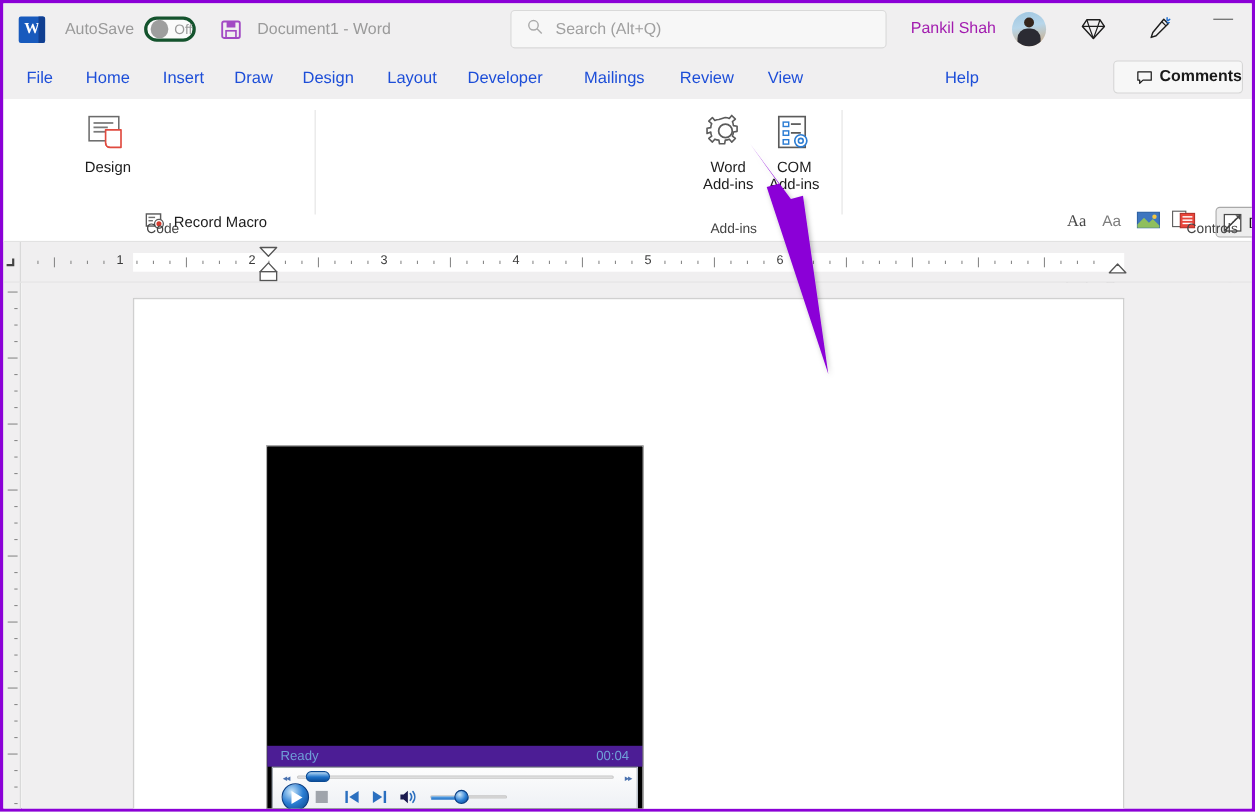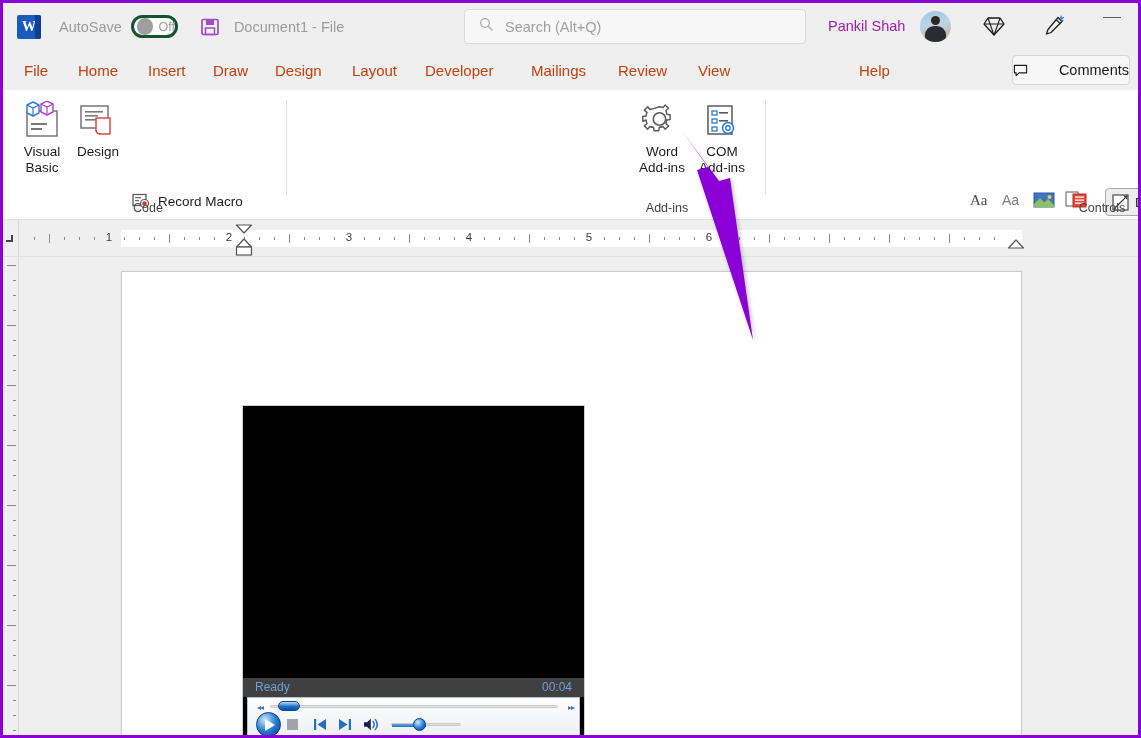--- a/index.html
+++ b/index.html
@@ -104,35 +104,35 @@
 
   
   .tabstrip {
     position: absolute; left: 0; top: 47px;
     width: 1135px; height: 40px;
     background: #f0eff0;
   }
   .tab {
     position: absolute; top: 0; height: 40px;
     display: flex; align-items: center;
-    font-size: 15px; color: #c2410c;
+    font-size: 15px; color: #1d4ed8;
     padding: 0 7px; cursor: default;
   }
   .tab.active { font-weight: bold; color: #1a1a1a; }
   .tab.active::after {
     content: ""; position: absolute; left: 6px; right: 6px; bottom: 4px;
     height: 2.5px; background: #2B579A;
   }
   .comments-btn {
     position: absolute; left: 1009px; top: 5px;
     width: 118px; height: 30px;
     border: 1px solid #d6d6d6; border-radius: 4px;
     background: #f7f7f7;
-    display: flex; align-items: center; justify-content: space-between;
-    font-size: 14.5px; font-weight: normal; color: #1a1a1a;
+    display: flex; align-items: center; justify-content: flex-end;
+    font-size: 14.5px; font-weight: bold; color: #1a1a1a;
   }
 
   
   .ribbon {
     position: absolute; left: 0; top: 87px;
     width: 1135px; height: 130px;
     background: #ffffff;
     border-bottom: 1px solid #e2e2e2;
   }
   .rgroup { position: absolute; top: 0; height: 130px; }
@@ -228,21 +228,21 @@
   
   .mediaplayer {
     position: absolute; left: 120px; top: 133px;
     width: 343px; height: 335px;
     background: #000000;
     border: 1px solid #cfcfcf;
   }
   .mp-video { position: absolute; left:0; top:0; width: 341px; height: 272px; background:#000; }
   .mp-statusrow {
     position: absolute; left: 0; top: 272px; width: 341px; height: 19px;
-    background: #404040;
+    background: #4c1d95;
     padding-left: 19px;
   }
   .mp-status {
     position: absolute; left: 12px; top: 0; font-size: 12px; color: #6f9fd8;
     line-height: 19px;
   }
   .mp-time {
     position: absolute; right: 12px; top: 0; font-size: 12px; color: #6f9fd8;
     line-height: 19px;
   }
@@ -324,21 +324,21 @@
       <div class="toggle-knob"></div>
       <span class="toggle-text">Off</span>
     </div>
     <span class="save-icon">
       <svg width="20" height="20" viewBox="0 0 20 20">
         <rect x="2" y="2.5" width="16" height="15" rx="1.6" fill="none" stroke="#A24AC4" stroke-width="1.7"></rect>
         <rect x="6" y="2.5" width="8" height="5.5" fill="#A24AC4"></rect>
         <rect x="5.5" y="11" width="9" height="6.5" fill="none" stroke="#A24AC4" stroke-width="1.5"></rect>
       </svg>
     </span>
-    <span class="doc-title">Document1  -  File</span>
+    <span class="doc-title">Document1  -  Word</span>
 
     <div class="searchbox">
       <span class="search-icon">
         <svg width="15" height="15" viewBox="0 0 15 15">
           <circle cx="6" cy="6" r="4.3" fill="none" stroke="#6d6d6d" stroke-width="1.3"></circle>
           <line x1="9.2" y1="9.2" x2="13.5" y2="13.5" stroke="#6d6d6d" stroke-width="1.3"></line>
         </svg>
       </span>
       <span class="search-placeholder">Search (Alt+Q)</span>
     </div>
@@ -387,35 +387,20 @@
         </svg>
       </span>
       <span>Comments</span>
     </div>
   </div>
 
   <div class="ribbon">
 
     <div class="rgroup" style="left:0; width:283px;">
 
-      <div class="big-btn" style="left:8px; width:62px;">
-        <span class="ic">
-          <svg width="42" height="40" viewBox="0 0 42 40">
-            <rect x="6" y="10" width="30" height="25" fill="#fff" stroke="#6b6b6b" stroke-width="1.4"></rect>
-            <rect x="10" y="22" width="16" height="2" fill="#7a7a7a"></rect>
-            <rect x="10" y="27" width="11" height="2" fill="#7a7a7a"></rect>
-            <path d="M6 4l6-3 6 3v8l-6 3-6-3z" fill="#fff" stroke="#2B7CD3" stroke-width="1.4" stroke-linejoin="round"></path>
-            <path d="M6 4l6 3 6-3M12 7v8" fill="none" stroke="#2B7CD3" stroke-width="1.2"></path>
-            <path d="M20 3l6-3 6 3v8l-6 3-6-3z" fill="#fff" stroke="#B146C2" stroke-width="1.4" stroke-linejoin="round"></path>
-            <path d="M20 3l6 3 6-3M26 6v8" fill="none" stroke="#B146C2" stroke-width="1.2"></path>
-          </svg>
-        </span>
-        <span class="lbl">Visual</span>
-        <span class="lbl">Basic</span>
-      </div>
 
       <div class="big-btn" style="left:64px; width:62px;">
         <span class="ic">
           <svg width="42" height="40" viewBox="0 0 42 40">
             <rect x="4" y="5" width="27" height="22" fill="#fff" stroke="#6b6b6b" stroke-width="1.4"></rect>
             <rect x="8" y="10" width="18" height="1.6" fill="#7a7a7a"></rect>
             <rect x="8" y="14" width="13" height="1.6" fill="#7a7a7a"></rect>
             <rect x="8" y="18" width="15" height="1.6" fill="#7a7a7a"></rect>
             <path d="M19 17h14v16H23a4 4 0 0 1-4-4z" fill="#fff" stroke="#E04A3F" stroke-width="1.5" stroke-linejoin="round"></path>
             <path d="M19 29a4 4 0 0 0 4 4" fill="none" stroke="#E04A3F" stroke-width="1.3"></path>

